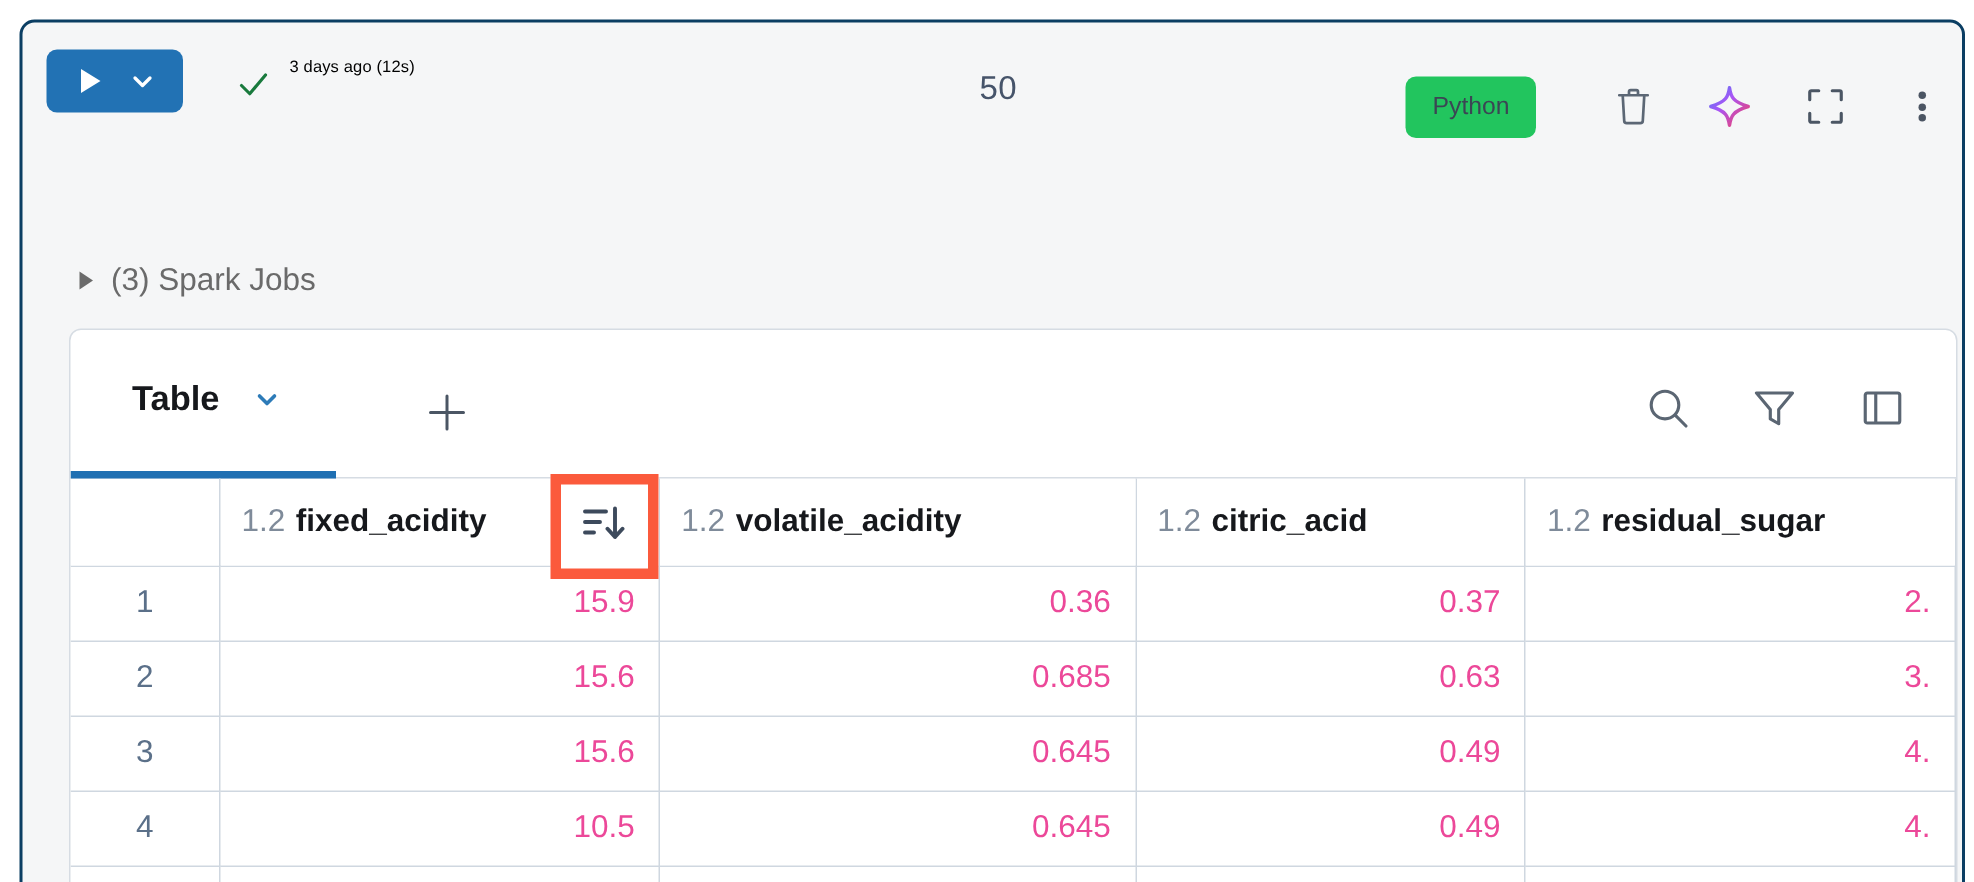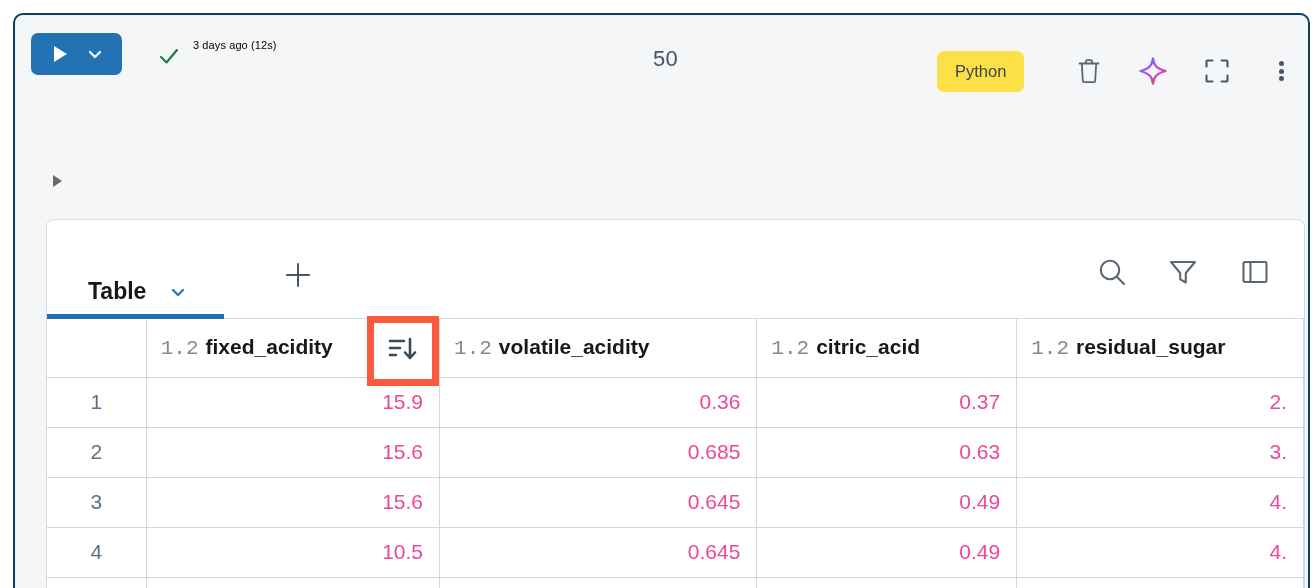--- a/index.html
+++ b/index.html
@@ -54,21 +54,21 @@
     white-space: nowrap;
   }
   .row-count {
     position: absolute; left: 638px; top: 31px;
     font-size: 22px; color: #46546a;
     letter-spacing: .3px;
   }
   .lang-badge {
     position: absolute; left: 922px; top: 36px;
     height: 41px; padding: 0 18px;
-    background: #fde047; border-radius: 7px;
+    background: #22c55e; border-radius: 7px;
     display: flex; align-items: center;
     font-size: 16.5px; color: #3b4654;
     cursor: pointer;
   }
   .tb-icon {
     position: absolute; top: 36px;
     width: 40px; height: 40px;
     display: flex; align-items: center; justify-content: center;
     cursor: pointer;
   }
@@ -118,21 +118,20 @@
   }
   .tabs-bar {
     position: relative;
     height: 99px;
     border-bottom: 1px solid #d6dce3;
   }
   .tab-table {
     position: absolute; left: 41px; top: 32px;
     display: flex; align-items: center;
     cursor: pointer;
-    margin-top: 26px;
   }
   .tab-label { font-size: 23px; font-weight: bold; color: #16181c; }
   .tab-chev  { margin-left: 20px; display: flex; }
   .tab-plus {
     position: absolute; left: 231px; top: 35px;
     width: 40px; height: 40px;
     display: flex; align-items: center; justify-content: center;
     cursor: pointer;
   }
   .tab-underline {
@@ -168,21 +167,21 @@
     text-align: left;
     font-size: 21px; font-weight: bold;
     color: #16181c;
     white-space: nowrap;
     position: relative;
   }
   .grid th.idx-head { border-right: 1px solid #cfd7e0; }
   .type-tag {
     color: #7f8b9a; font-weight: normal;
     margin-right: 7px;
-    font-family: Liberation Mono, monospace;
+    font-family: Liberation Sans, sans-serif;
   }
   .grid td {
     height: 50px;
     border-right: 1px solid #cfd7e0;
     border-bottom: 1px solid #cfd7e0;
     padding: 0 16px;
     font-size: 21px;
     color: #ec4899;
     text-align: right;
     white-space: nowrap;
@@ -263,20 +262,21 @@
         <div class="kebab-dot"></div>
         <div class="kebab-dot"></div>
         <div class="kebab-dot"></div>
       </div>
     </div>
   </div>
 
 
   <div class="spark-row">
     <span class="spark-tri"></span>
+    <span class="spark-text">(3) Spark Jobs</span>
   </div>
 
   <div class="results-card">
 
     <div class="tabs-bar">
       <div class="tab-table">
         <span class="tab-label">Table</span>
         <span class="tab-chev">
           <svg width="24" height="24" viewBox="0 0 24 24">
               <path d="M7 10l5 5 5-5" fill="none" stroke="#2d7bb8" stroke-width="2.4" stroke-linecap="round" stroke-linejoin="round"></path>

